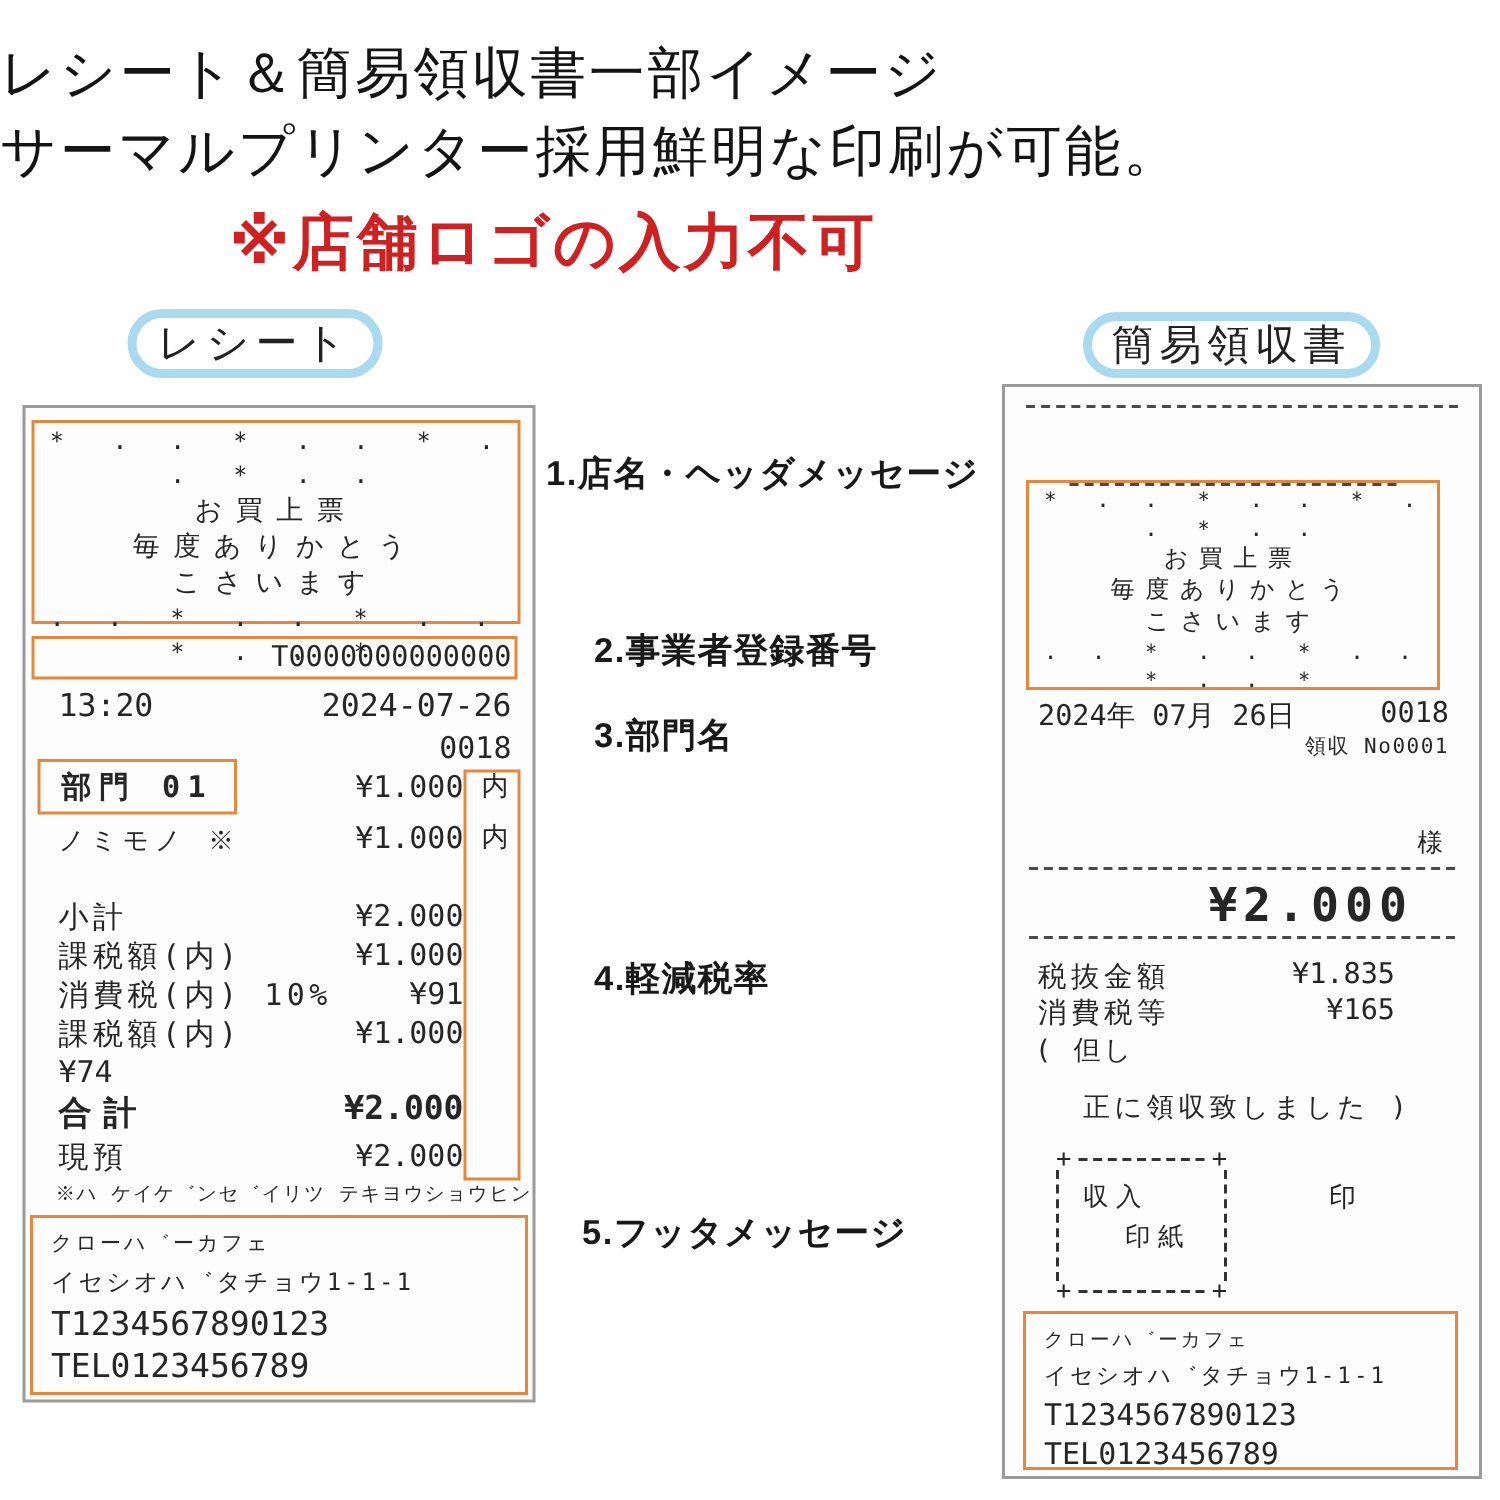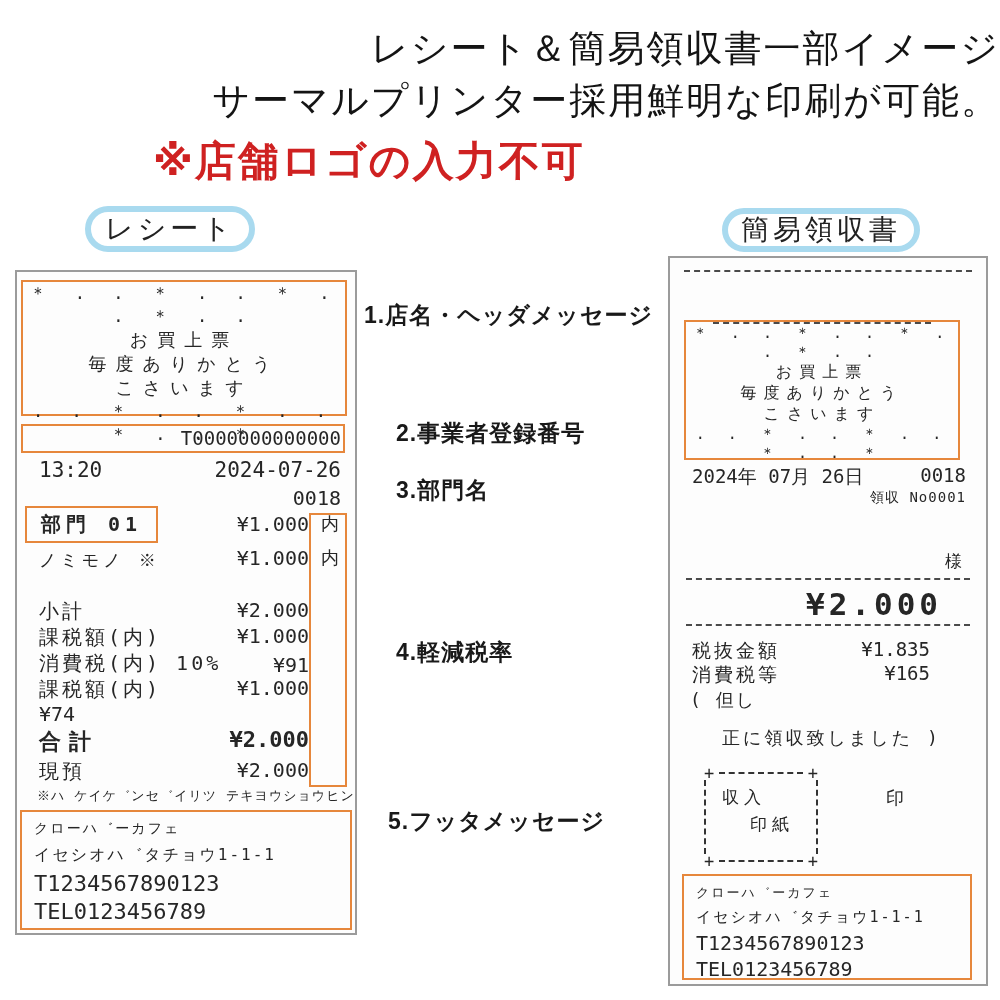--- a/index.html
+++ b/index.html
@@ -1,20 +1,20 @@
 <!DOCTYPE html>
 <html><head>
 <meta charset="utf-8">
 <style>
   html,body{margin:0;padding:0;background:#fff;}
   .page{position:relative;width:1000px;height:1000px;background:#ffffff;overflow:hidden;
         font-family:"Liberation Sans","DejaVu Sans",sans-serif;color:#111;}
 
   
-  .title-line{position:absolute;left:0;width:100%;text-align:right;font-size:37px;
+  .title-line{position:absolute;left:0;width:100%;text-align:left;font-size:37px;
               letter-spacing:2px;color:#141414;font-weight:500;}
   .title-1{top:24px;}
   .title-2{top:76px;}
   .note-red{position:absolute;left:153px;top:134px;font-size:41px;font-weight:700;
             color:#cf2121;letter-spacing:2px;}
 
   
   .pill{position:absolute;border:6px solid #a9daef;border-radius:28px;background:#fff;
         display:flex;align-items:center;justify-content:center;font-size:28px;color:#222;
         letter-spacing:4px;z-index:5;}
@@ -43,21 +43,21 @@
   .lr-dept-box{left:8px;top:234px;padding:3px 14px;font-size:20px;letter-spacing:5px;font-weight:bold;}
   .lr-dept-val{right:46px;top:240px;font-size:20px;}
   .lr-uchi{font-size:18px;}
   .lr-uchi-1{right:16px;top:240px;}
   .lr-item2-lbl{left:22px;top:277px;font-size:17px;letter-spacing:4px;}
   .lr-item2-val{right:46px;top:274px;font-size:20px;}
   .lr-uchi-2{right:16px;top:274px;}
   .lr-trow{left:22px;right:46px;font-size:20px;}
   .lr-trow .lbl{position:static;letter-spacing:3px;}
   .lr-trow .val{position:static;}
-  .lr-t0{top:326px;} .lr-t1{top:352px;} .lr-t2{top:378px;align-items:flex-end;}
+  .lr-t0{top:326px;} .lr-t1{top:352px;} .lr-t2{top:378px;}
   .lr-t3{top:404px;} .lr-t4{top:430px;}
   .lr-t5{top:455px;font-size:22px;font-weight:bold;}
   .lr-t5 .lbl{letter-spacing:8px;}
   .lr-t6{top:486px;}
   .lr-note{left:20px;top:515px;font-size:13px;letter-spacing:1px;}
   .lr-footer{left:3px;top:538px;width:304px;height:104px;padding:6px 12px;}
   .lr-footer div{position:static;}
   .lr-f0{font-size:14px;letter-spacing:2px;margin-top:2px;}
   .lr-f1{font-size:16px;letter-spacing:2px;margin-top:7px;}
   .lr-f2{font-size:22px;margin-top:5px;}

